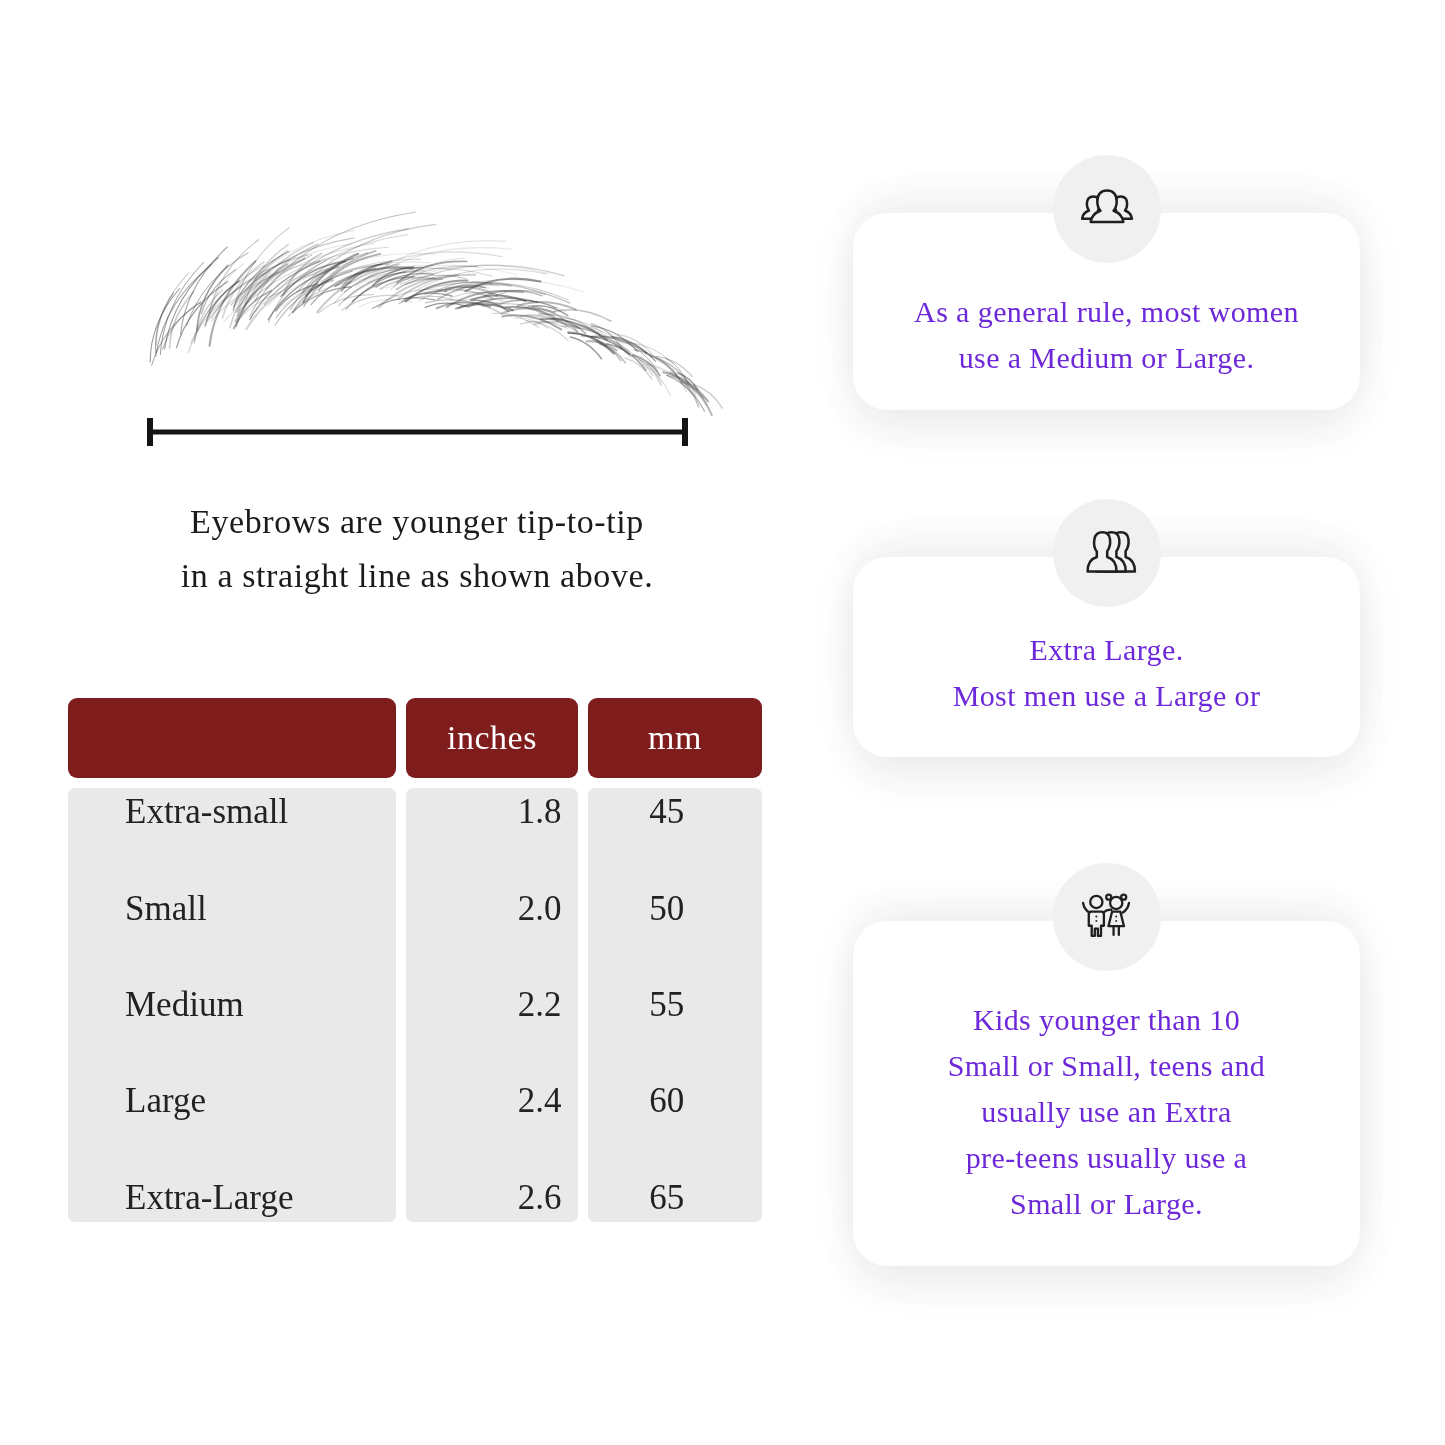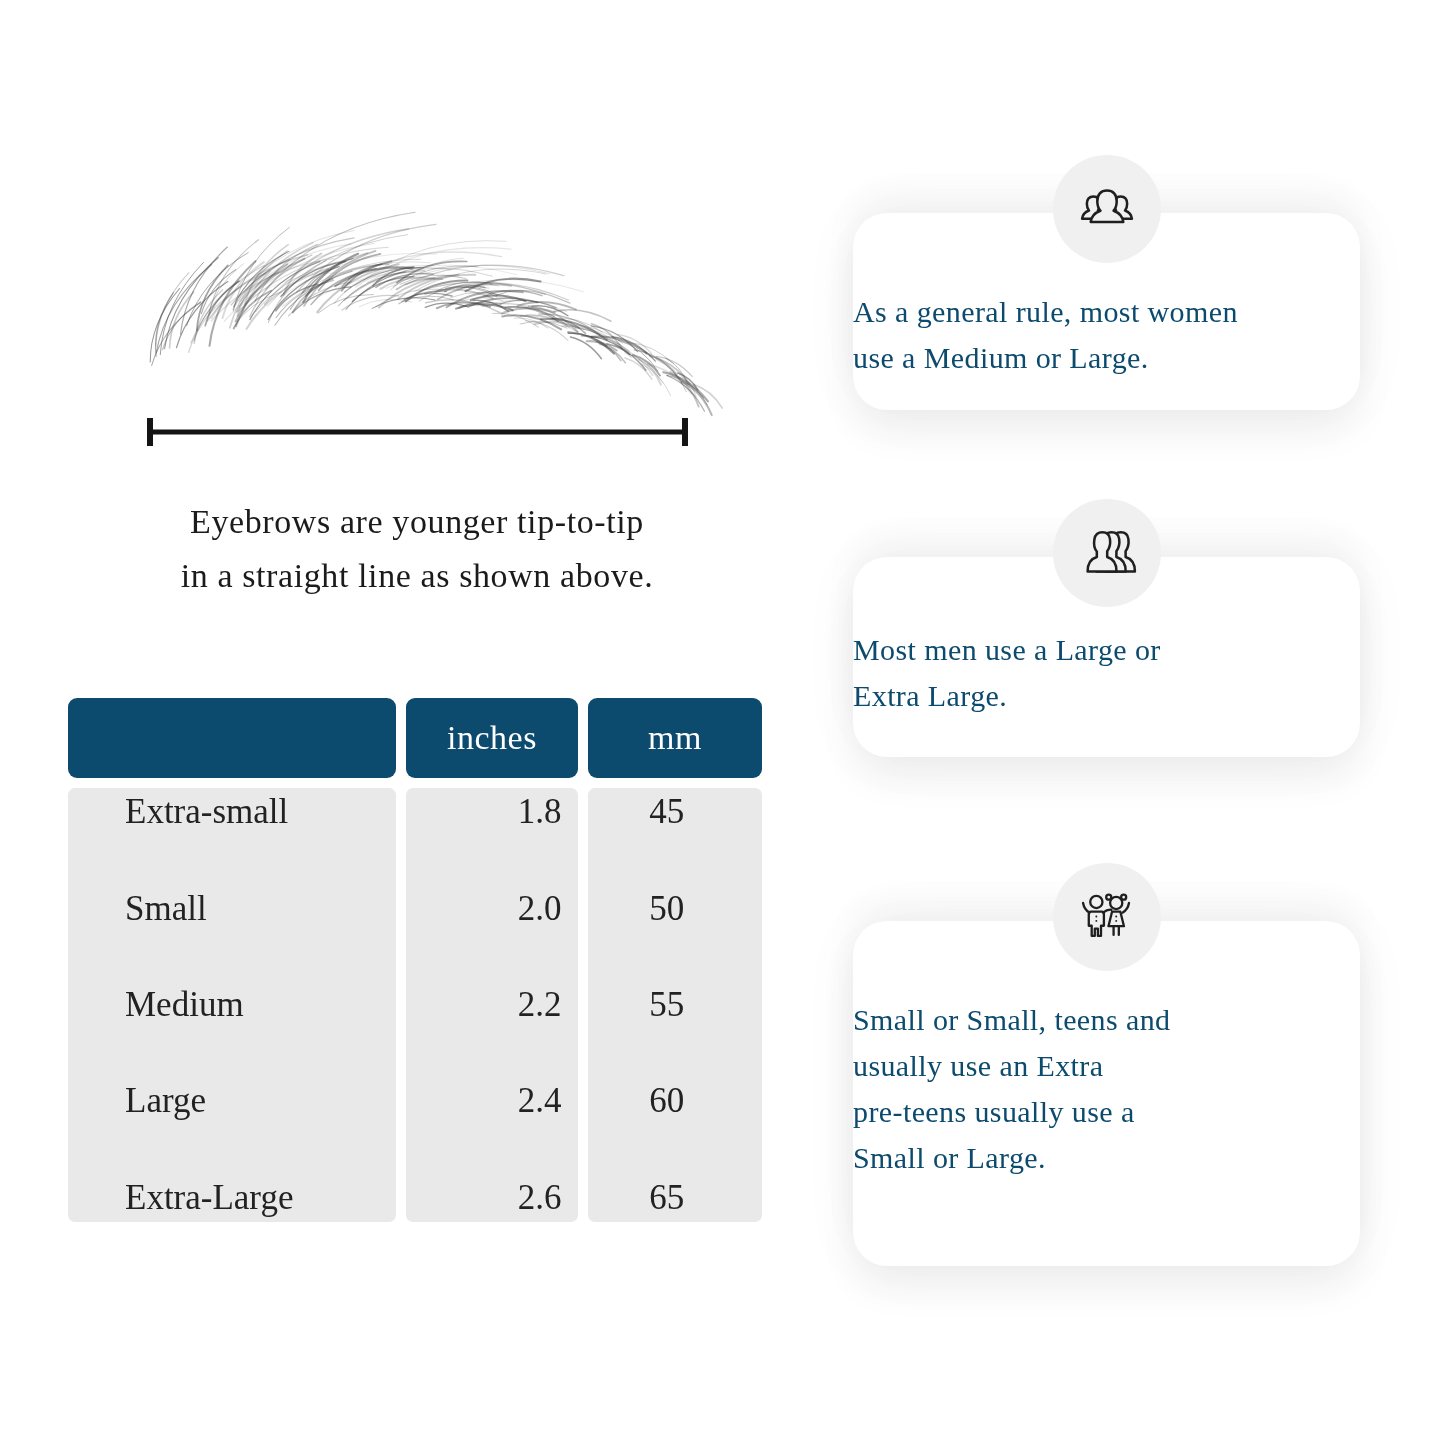--- a/index.html
+++ b/index.html
@@ -7,39 +7,39 @@
           font-family:"Liberation Serif","DejaVu Serif",serif;color:#1c1c1c;}
   .brow-layer{position:absolute;left:0;top:0;width:1445px;height:1445px;pointer-events:none;}
 
   
   .caption{position:absolute;left:67px;top:495px;width:700px;text-align:center;
            font-size:34px;line-height:54px;letter-spacing:0.6px;color:#1b1b1b;}
 
   
   .size-table{position:absolute;left:68px;top:698px;width:694px;height:526px;}
   .th,.tb{position:absolute;}
-  .th{top:0;height:80px;background:#0c4a6e;border-radius:9px;color:#ffffff;
+  .th{top:0;height:80px;background:#7f1d1d;border-radius:9px;color:#ffffff;
       display:flex;align-items:center;justify-content:center;font-size:34px;letter-spacing:0.5px;}
   .tb{top:90px;height:434px;background:#e9e9e9;border-radius:7px;}
   .colA{left:0;width:328px;} .colB{left:338px;width:172px;} .colC{left:520px;width:174px;}
   .rows{position:absolute;left:0;top:90px;width:694px;height:434px;
         display:flex;flex-direction:column;justify-content:space-around;gap:48px;}
   .trow{display:flex;align-items:center;font-size:35px;color:#222;}
   .cell-label{width:328px;box-sizing:border-box;padding-left:57px;}
   .cell-in{width:172px;margin-left:10px;text-align:right;}
   .cell-mm{width:198px;margin-left:10px;text-align:center;}
 
   
   .card{position:absolute;left:853px;width:507px;background:#ffffff;border-radius:34px;
         box-shadow:0 22px 38px rgba(0,0,0,0.06), 0 -18px 34px rgba(0,0,0,0.045), 0 0 70px rgba(0,0,0,0.03);}
   .card1{top:213px;height:197px;} .card2{top:557px;height:200px;} .card3{top:921px;height:345px;}
   .badge{position:absolute;left:50%;top:-58px;transform:translateX(-50%);
          width:108px;height:108px;border-radius:50%;background:#f0f0f0;
          display:flex;align-items:center;justify-content:center;}
-  .card-text{text-align:left;font-size:30px;line-height:46px;color:#0c4a6e;letter-spacing:0.4px;}
+  .card-text{text-align:center;font-size:30px;line-height:46px;color:#6d28d9;letter-spacing:0.4px;}
   .card1 .card-text{padding-top:76px;} .card2 .card-text{padding-top:70px;} .card3 .card-text{padding-top:76px;}
   .icon-svg{width:62px;height:62px;}
 </style>
 </head>
 <body>
 
 <div class="canvas">
 
   <svg class="brow-layer" viewBox="0 0 1445 1445">
     <g id="brow-hairs">
@@ -319,22 +319,22 @@
         <g transform="translate(19,0)">
           <path fill="#f0f0f0" d="M12,51 C12,42.5 15.5,38 21.5,36.2 L21.5,30.5 C19,27.5 18.2,22.5 19,17.8 C19.8,13 23,10.6 27.2,10.6 C31.6,10.6 34.6,13.2 35.1,17.6 C35.6,21.8 34.6,27 32.2,30.2 L32.2,36.2 C38.2,38 41.8,42.5 41.8,51 Z"></path>
         </g>
         <g transform="translate(9.5,0)">
           <path fill="#f0f0f0" d="M12,51 C12,42.5 15.5,38 21.5,36.2 L21.5,30.5 C19,27.5 18.2,22.5 19,17.8 C19.8,13 23,10.6 27.2,10.6 C31.6,10.6 34.6,13.2 35.1,17.6 C35.6,21.8 34.6,27 32.2,30.2 L32.2,36.2 C38.2,38 41.8,42.5 41.8,51 Z"></path>
         </g>
         <path fill="#f0f0f0" d="M12,51 C12,42.5 15.5,38 21.5,36.2 L21.5,30.5 C19,27.5 18.2,22.5 19,17.8 C19.8,13 23,10.6 27.2,10.6 C31.6,10.6 34.6,13.2 35.1,17.6 C35.6,21.8 34.6,27 32.2,30.2 L32.2,36.2 C38.2,38 41.8,42.5 41.8,51 Z"></path>
       </svg>
     </div>
     <div class="card-text">
+      <div>Extra Large.</div>
       <div>Most men use a Large or</div>
-      <div>Extra Large.</div>
     </div>
   </div>
 
   <div class="card card3">
     <div class="badge">
       <svg class="icon-svg" viewBox="0 0 64 64" fill="none" stroke="#1f1f1f" stroke-width="2.4" stroke-linejoin="round" stroke-linecap="round">
         <path d="M14,27.5 C10.5,25.5 8,21.5 7.3,17.5"></path>
         <path d="M28,27.5 C31,25 33.5,24 36.5,24.5"></path>
         <circle cx="21" cy="16.5" r="6.3"></circle>
         <path d="M15.5,26.5 L26.5,26.5 C27.9,26.5 28.8,27.4 28.8,28.8 L28.8,41 L25.8,41 L25.8,51.5 L22.6,51.5 L22.6,44 L19.4,44 L19.4,51.5 L16.2,51.5 L16.2,41 L13.2,41 L13.2,28.8 C13.2,27.4 14.1,26.5 15.5,26.5 Z"></path>
@@ -344,19 +344,20 @@
         <circle cx="49.2" cy="11.5" r="2.6"></circle>
         <circle cx="41.5" cy="17.5" r="6.3"></circle>
         <path d="M48,27.5 C51.5,25.5 54,21.5 54.7,17.5"></path>
         <path d="M37.2,26.5 L45.8,26.5 L49.5,41.5 L33.5,41.5 Z"></path>
         <path d="M38.8,41.5 L38.8,50.5 M44.2,41.5 L44.2,50.5"></path>
         <circle cx="41.5" cy="31.5" r="1" fill="#1f1f1f" stroke="none"></circle>
         <circle cx="41.5" cy="36" r="1" fill="#1f1f1f" stroke="none"></circle>
       </svg>
     </div>
     <div class="card-text">
+      <div>Kids younger than 10</div>
       <div>Small or Small, teens and</div>
       <div>usually use an Extra</div>
       <div>pre-teens usually use a</div>
       <div>Small or Large.</div>
     </div>
   </div>
 </div>
 
 </body></html>

